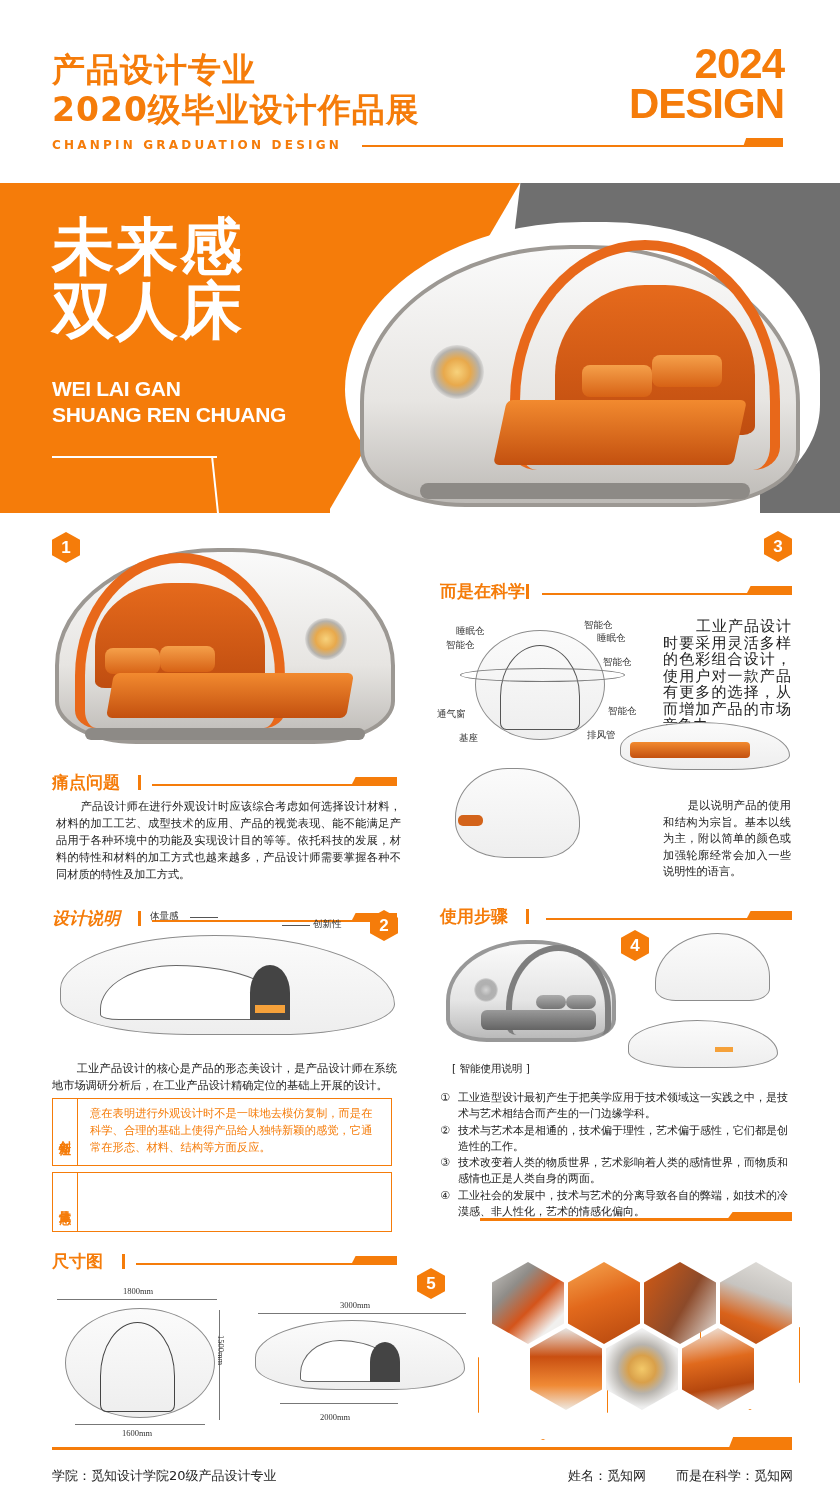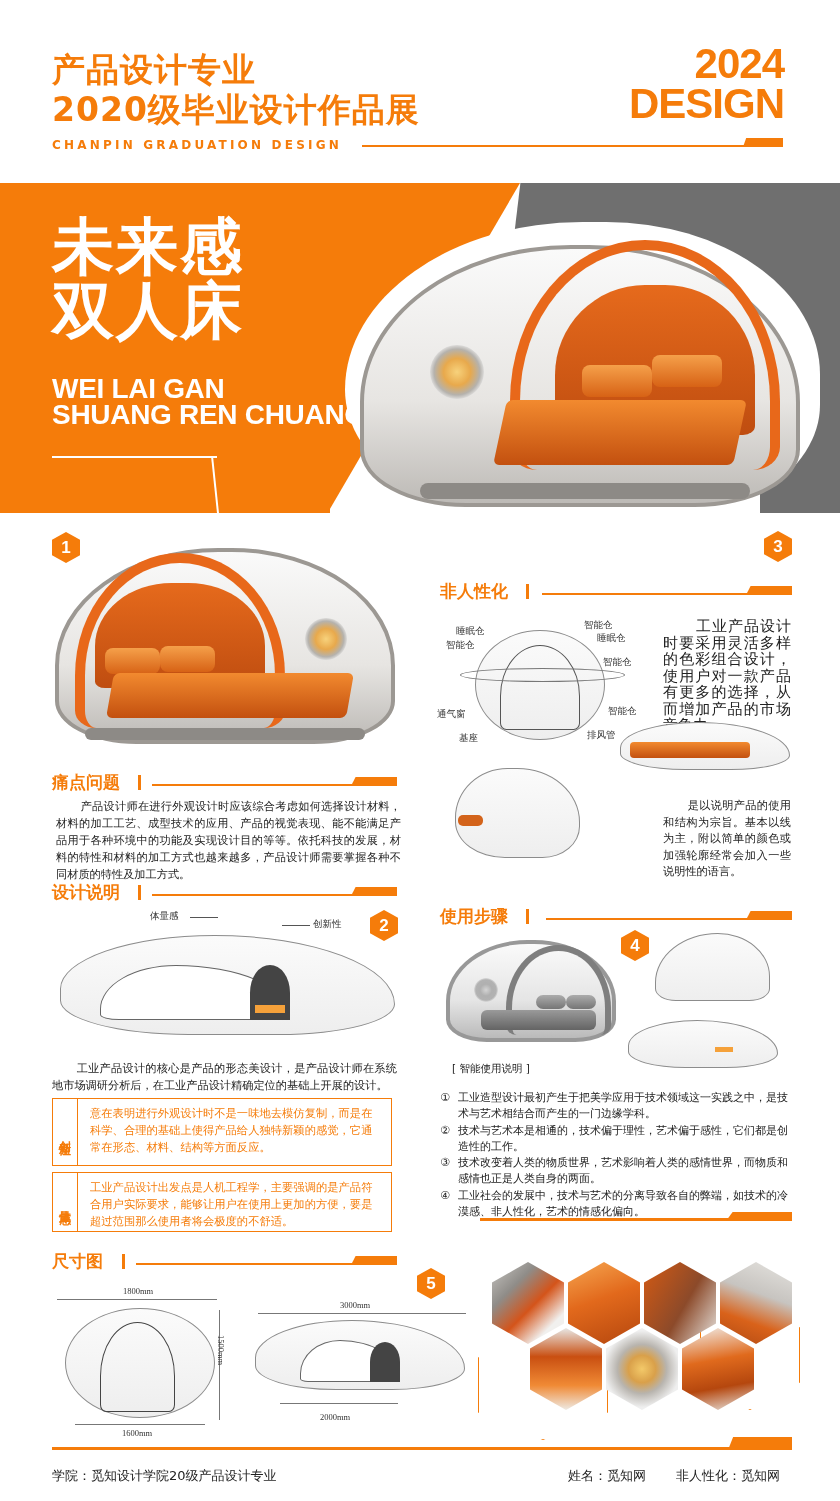--- a/index.html
+++ b/index.html
@@ -13,21 +13,21 @@
   .title-rule { left: 362px; top: 145px; width: 420px; height: 2px; background: #f57c0a; }
   .title-rule-tab { left: 743px; top: 138px; width: 40px; height: 9px; background: #f57c0a; clip-path: polygon(8% 0,100% 0,100% 100%,0 100%); }
   .year { right: 56px; top: 44px; font-family: "Liberation Sans", sans-serif; font-weight: 900; color: #f57c0a; text-align: right; font-size: 42px; line-height: 40px; letter-spacing: -1px; }
 
   
   .hero-orange { left: 0; top: 183px; width: 520px; height: 330px; background: #f57c0a; clip-path: polygon(0 0,100% 0,63% 100%,0 100%); }
   .hero-orange2 { left: 0; top: 183px; width: 330px; height: 330px; background: #f57c0a; }
   .hero-gray { left: 500px; top: 183px; width: 340px; height: 170px; background: #6f6f6f; clip-path: polygon(6% 0,100% 0,100% 100%,0 100%); }
   .hero-gray2 { left: 760px; top: 183px; width: 80px; height: 330px; background: #6f6f6f; }
   .hero-cn { left: 52px; top: 215px; color: #fff; font-weight: 900; font-size: 62px; line-height: 64px; letter-spacing: 2px; }
-  .hero-en { left: 52px; top: 376px; color: #fff; font-family: "Liberation Sans", sans-serif; font-weight: 700; font-size: 28px; line-height: 26px; letter-spacing: -0.3px; }
+  .hero-en { left: 52px; top: 376px; color: #fff; font-family: "Liberation Sans", sans-serif; font-weight: 700; font-size: 21px; line-height: 26px; letter-spacing: -0.3px; }
   .hero-underline { left: 52px; top: 456px; width: 165px; height: 2px; background: #fff; }
   .hero-underline2 { left: 214px; top: 456px; width: 2px; height: 57px; background: #fff; transform: skewX(6deg); }
 
   
   .pod { position: absolute; }
   .pod .shell { position: absolute; border-radius: 48% 48% 24% 24% / 60% 60% 22% 22%; background: linear-gradient(180deg,#fafafa 0%,#e7e5e2 60%,#bdbab6 100%); border: 4px solid #9c9893; }
   .pod .arch { position: absolute; border-radius: 50% 50% 10% 10% / 70% 70% 10% 10%; border: 10px solid #e8681a; border-bottom: none; }
   .pod .bed { position: absolute; background: linear-gradient(180deg,#f28a2f,#c3500f); border-radius: 6px; }
   .pod .pillow { position: absolute; background: linear-gradient(180deg,#f5a04a,#d76215); border-radius: 8px; }
   .pod .dial { position: absolute; border-radius: 50%; background: radial-gradient(circle,#f7d27c 0%,#e8a94c 35%,#b5b2ad 60%,#ececec 75%,#8a8784 100%); }
@@ -126,21 +126,21 @@
 </div>
 
 <div class="sec" style="left:52px;top:771px;width:345px;">
   <div class="label">痛点问题</div>
   <div class="bar" style="left:86px;"></div>
   <div class="line" style="left:100px;width:245px;"></div>
   <div class="tab" style="left:299px;"></div>
 </div>
 <div class="para indent" style="left:56px;top:798px;width:345px;">产品设计师在进行外观设计时应该综合考虑如何选择设计材料，材料的加工工艺、成型技术的应用、产品的视觉表现、能不能满足产品用于各种环境中的功能及实现设计目的等等。依托科技的发展，材料的特性和材料的加工方式也越来越多，产品设计师需要掌握各种不同材质的特性及加工方式。</div>
 
-<div class="sec" style="left:52px;top:881px;width:345px;">
+<div class="sec" style="left:52px;top:907px;width:345px;font-style:italic;">
   <div class="label">设计说明</div>
   <div class="bar" style="left:86px;"></div>
   <div class="line" style="left:100px;width:245px;"></div>
   <div class="tab" style="left:299px;"></div>
 </div>
 <div class="hex" style="left:370px;top:910px;">2</div>
 <div class="callout" style="left:150px;top:910px;">体量感</div>
 <div class="leader" style="left:190px;top:917px;width:28px;"></div>
 <div class="callout" style="left:313px;top:918px;">创新性</div>
 <div class="leader" style="left:282px;top:925px;width:28px;"></div>
@@ -149,27 +149,26 @@
 <div style="position:absolute;left:250px;top:965px;width:40px;height:55px;background:#444;border-radius:50% 50% 0 0;"></div>
 <div style="position:absolute;left:255px;top:1005px;width:30px;height:8px;background:#f5a13a;"></div>
 <div class="para indent" style="left:52px;top:1060px;width:345px;">工业产品设计的核心是产品的形态美设计，是产品设计师在系统地市场调研分析后，在工业产品设计精确定位的基础上开展的设计。</div>
 
 <div class="box" style="left:52px;top:1098px;width:340px;height:68px;">
   <div class="side">创新性</div>
   <div class="body">意在表明进行外观设计时不是一味地去模仿复制，而是在科学、合理的基础上使得产品给人独特新颖的感觉，它通常在形态、材料、结构等方面反应。</div>
 </div>
 <div class="box" style="left:52px;top:1172px;width:340px;height:60px;">
   <div class="side">体量感</div>
-  <div class="body">工业产品设计出发点是人机工程学，主要强调的是产品符合用户实际要求，能够让用户在使用上更加的方便，要是超过范围那么使用者将会极度的不舒适。</div>
 </div>
 
 <div class="hex" style="left:764px;top:531px;">3</div>
 
 <div class="sec" style="left:440px;top:580px;width:352px;">
-  <div class="label">非人性化</div>
+  <div class="label">而是在科学</div>
   <div class="bar" style="left:86px;"></div>
   <div class="line" style="left:102px;width:250px;"></div>
   <div class="tab" style="left:306px;"></div>
 </div>
 
 <div class="sketch oval" style="left:475px;top:630px;width:130px;height:110px;"></div>
 <div style="position:absolute;left:500px;top:645px;width:80px;height:85px;border:1.5px solid #555;border-radius:50% 50% 8% 8% / 60% 60% 8% 8%;"></div>
 <div style="position:absolute;left:460px;top:668px;width:165px;height:14px;border:1.5px solid #777;border-radius:50%;"></div>
 
 <div class="callout" style="left:584px;top:619px;">智能仓</div>
@@ -267,13 +266,13 @@
 <div class="honey" style="left:644px;top:1262px;background:linear-gradient(120deg,#d45a13 0%,#8c4a2a 55%,#e8e6e2 100%);"></div>
 <div class="honey" style="left:720px;top:1262px;background:linear-gradient(200deg,#e5e3df 0%,#c7c4c0 40%,#d9621a 70%,#b04a14 100%);"></div>
 <div class="honey" style="left:530px;top:1328px;background:linear-gradient(180deg,#e8e7e5 0%,#c94f11 35%,#f08a35 70%,#eeeae4 100%);"></div>
 <div class="honey" style="left:606px;top:1328px;background:radial-gradient(circle,#f3c969 0%,#d9a04a 25%,#b8b4ae 45%,#efefef 70%);"></div>
 <div class="honey" style="left:682px;top:1328px;background:linear-gradient(170deg,#f1efec 0%,#e06a1d 40%,#b5470e 70%,#e8e6e2 100%);"></div>
 
 <div class="abs footer-rule"></div>
 <div class="abs footer-tab"></div>
 <div class="footer" style="left:52px;">学院：觅知设计学院20级产品设计专业</div>
 <div class="footer" style="left:568px;">姓名：觅知网</div>
-<div class="footer" style="left:676px;">非人性化：觅知网</div>
+<div class="footer" style="left:676px;">而是在科学：觅知网</div>
 
 </body></html>

